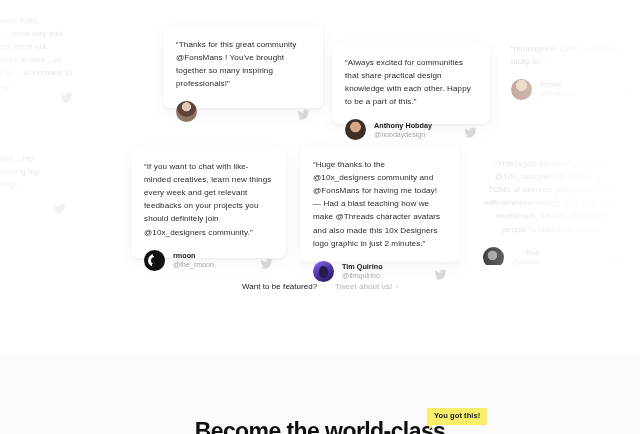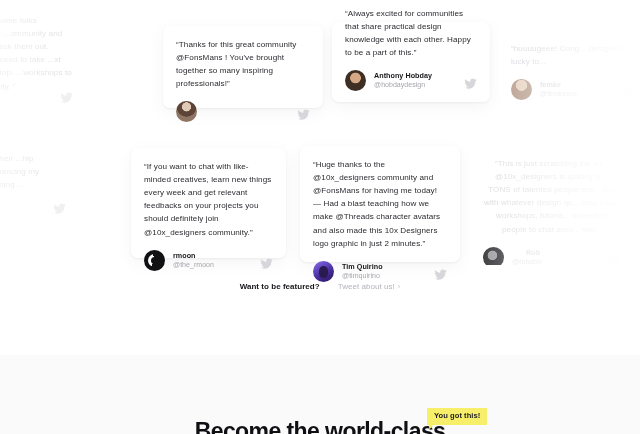--- a/index.html
+++ b/index.html
@@ -115,38 +115,38 @@
             mask-image: linear-gradient(to right, rgba(0,0,0,0) 4%, rgba(0,0,0,0.35) 38%, rgba(0,0,0,0.85) 92%);
   }
   .mask-right {
     -webkit-mask-image: linear-gradient(to left, rgba(0,0,0,0) 6%, rgba(0,0,0,0.3) 42%, rgba(0,0,0,0.95) 95%);
             mask-image: linear-gradient(to left, rgba(0,0,0,0) 6%, rgba(0,0,0,0.3) 42%, rgba(0,0,0,0.95) 95%);
   }
 
   
   #c-left-1   { left: -54px;  top: 2px;    width: 140px; height: 128px; }
   #c-krisz    { left: 163px;  top: 26px;   width: 160px; height: 82px; }
-  #c-anthony  { left: 332px;  top: 22px;   width: 158px; height: 80px; justify-content: flex-end; }
+  #c-anthony  { left: 332px;  top: 44px;   width: 158px; height: 80px; }
   #c-femke    { left: 498px;  top: 30px;   width: 150px; height: 72px; }
   #c-left-2   { left: -56px;  top: 140px;  width: 135px; height: 126px; }
   #c-rmoon    { left: 131px;  top: 148px;  width: 155px; height: 110px; }
   #c-tim      { left: 300px;  top: 146px;  width: 160px; height: 116px; }
   #c-rob      { left: 470px;  top: 145px;  width: 164px; height: 120px; text-align: center; }
 
   
   .featured {
     position: absolute;
     left: 0;
     top: 282px;
     width: 640px;
     text-align: center;
     font-size: 8px;
     letter-spacing: 0.005em;
   }
-  .featured-label { font-weight: 700; color: #17171b; }
+  .featured-label { font-weight: 400; color: #17171b; }
   .featured-link {
     color: #b4b4bb;
     text-decoration: none;
     margin-left: 18px;
     font-weight: 400;
   }
   .featured-chevron { color: #c2c2c9; margin-left: 3px; font-size: 7.5px; }
 
   
   .bottom {

